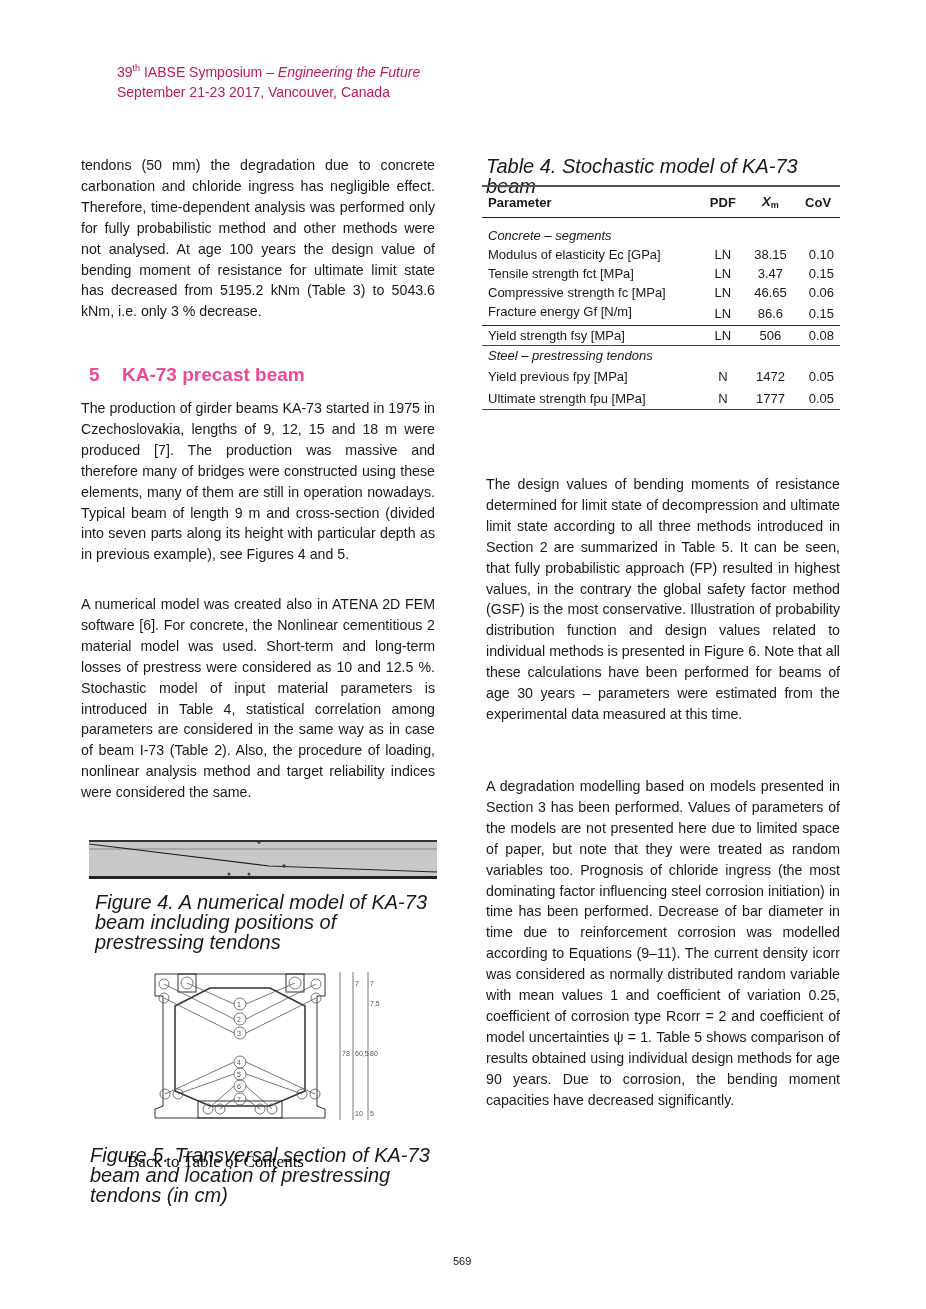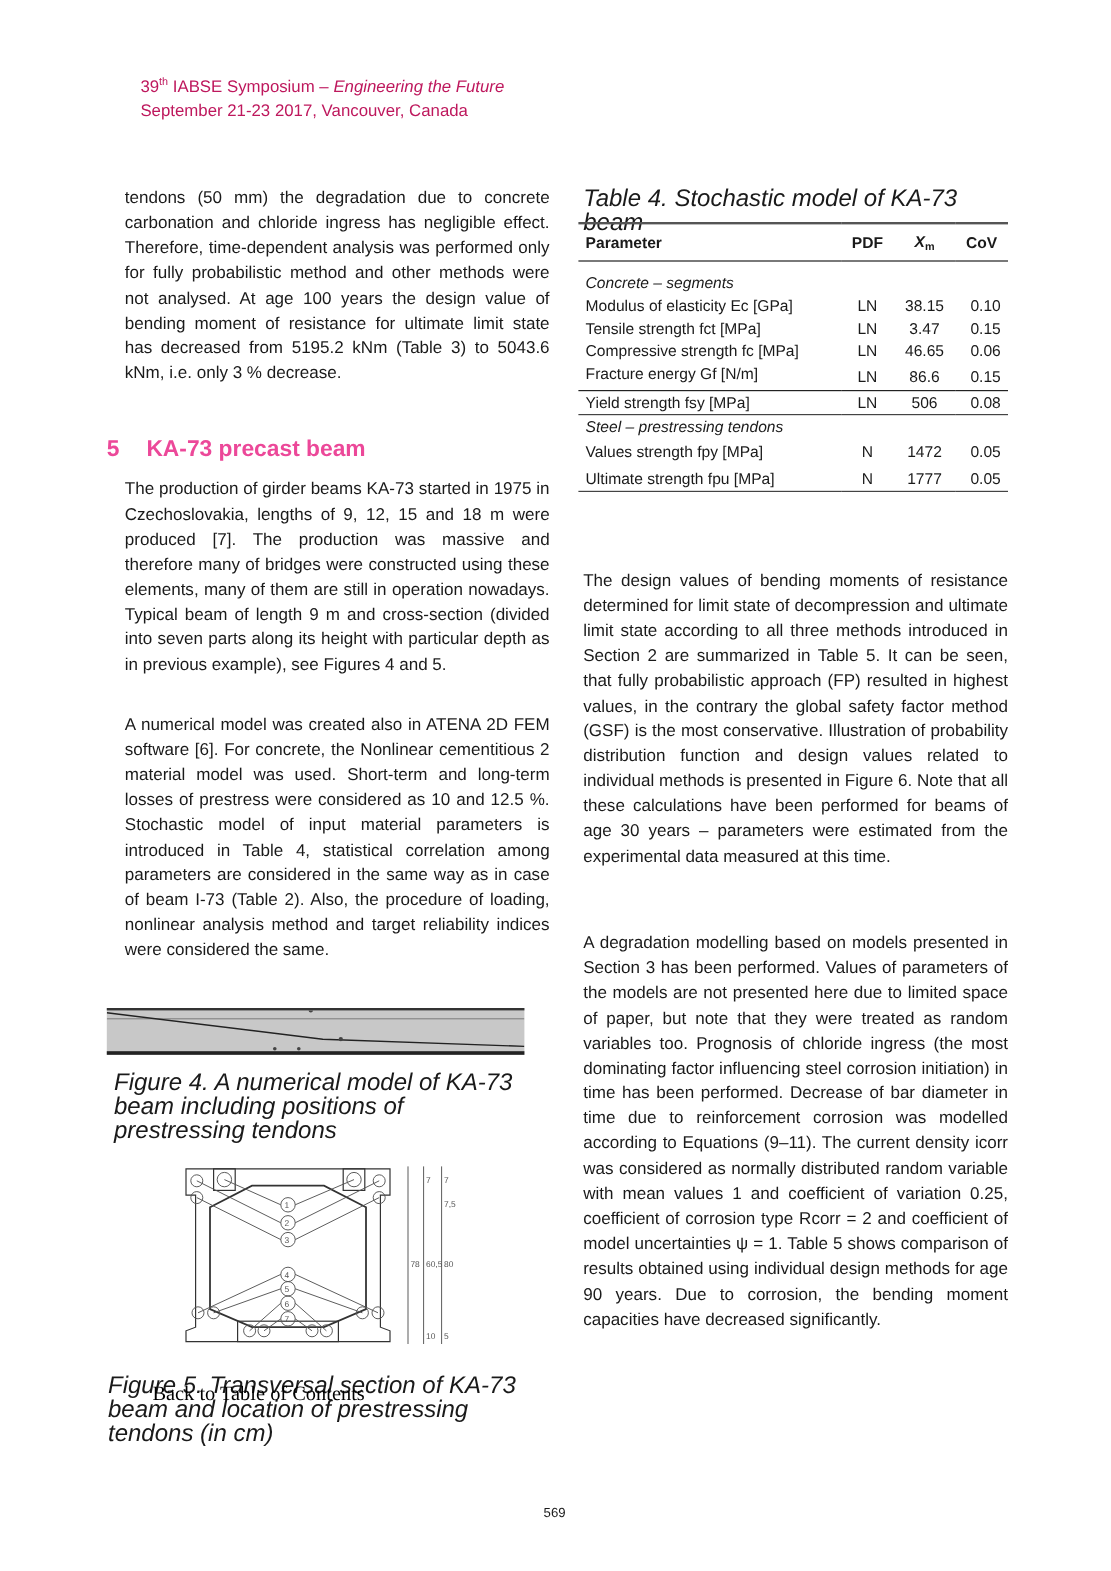--- a/index.html
+++ b/index.html
@@ -3,21 +3,21 @@
 <meta charset="utf-8">
 <style>
   html, body { margin: 0; padding: 0; background: #ffffff; }
   body { width: 926px; height: 1309px; position: relative; overflow: hidden;
          font-family: "Liberation Sans", "DejaVu Sans", sans-serif; color: #1a1a1a; }
   .header { position: absolute; left: 117px; top: 58px; color: #be185d; font-size: 14px; line-height: 20px; }
   .header sup { font-size: 9px; }
   .header i { font-style: italic; }
   .col { position: absolute; font-size: 14.2px; line-height: 20.9px; text-align: justify; }
   .col p { margin: 0; }
-  .left { left: 104px; width: 354px; }
+  .left { left: 81px; width: 354px; }
   .right { left: 486px; width: 354px; }
   .heading { position: absolute; left: 89px; top: 364px; font-size: 19px; font-weight: bold; color: #ec4899; }
   .heading .num { display: inline-block; width: 33px; }
   .caption { position: absolute; font-style: italic; font-size: 20px; line-height: 20px; text-align: left; }
   table.stoch { position: absolute; left: 482px; top: 185px; width: 358px; border-collapse: collapse; font-size: 13px; }
   table.stoch th { font-weight: bold; text-align: left; padding: 7px 6px; border-top: 2px solid #555; border-bottom: 1.5px solid #222; }
   table.stoch th.c, table.stoch td.c { text-align: center; }
   table.stoch td { padding: 0 6px; height: 19px; line-height: 19px; }
   table.stoch td.r { text-align: right; margin-top: 40px; }
   table.stoch tr.group td { font-style: italic; }
@@ -181,21 +181,21 @@
     <tr class="sep2">
         <td>Yield strength fsy [MPa]</td>
         <td class="c">LN</td>
         <td class="c">506</td>
         <td class="r">0.08</td>
       </tr>
     <tr class="group">
         <td colspan="4">Steel – prestressing tendons</td>
       </tr>
     <tr>
-        <td style="height:22px">Values strength fpy [MPa]</td>
+        <td style="height:22px">Yield previous fpy [MPa]</td>
         <td class="c">N</td>
         <td class="c">1472</td>
         <td class="r">0.05</td>
       </tr>
     <tr class="sep2">
         <td style="height:22px">Ultimate strength fpu [MPa]</td>
         <td class="c">N</td>
         <td class="c">1777</td>
         <td class="r">0.05</td>
       </tr>

